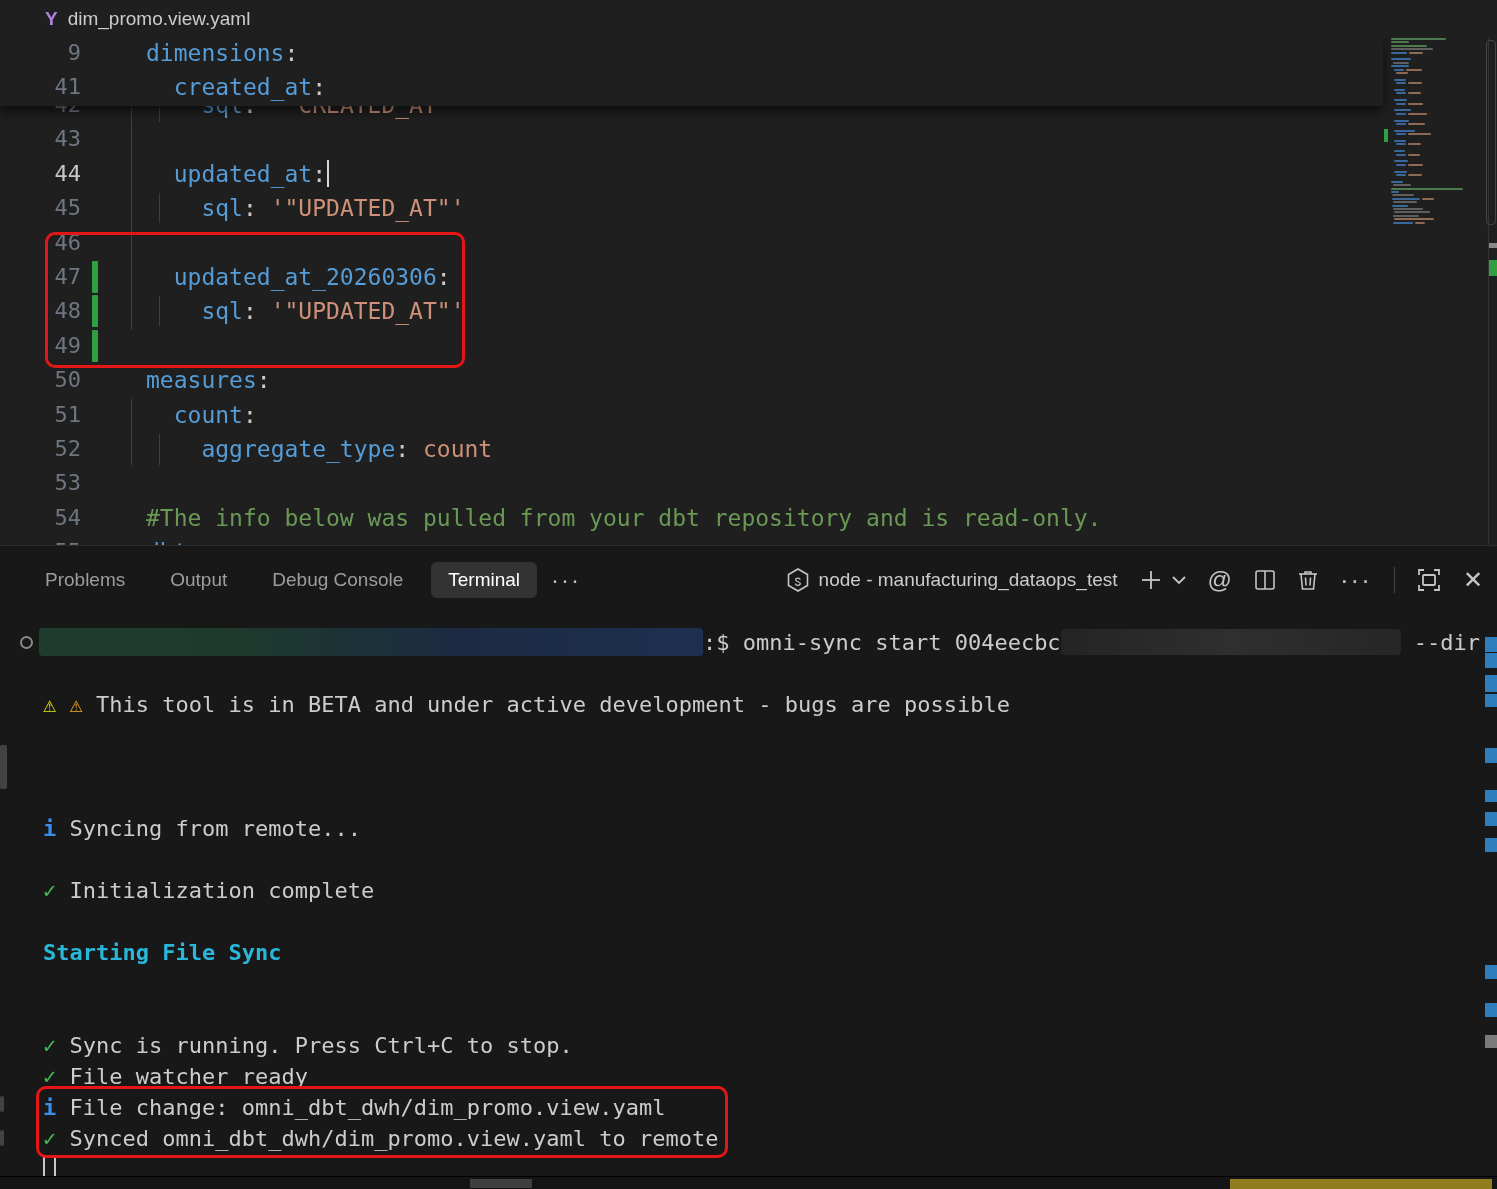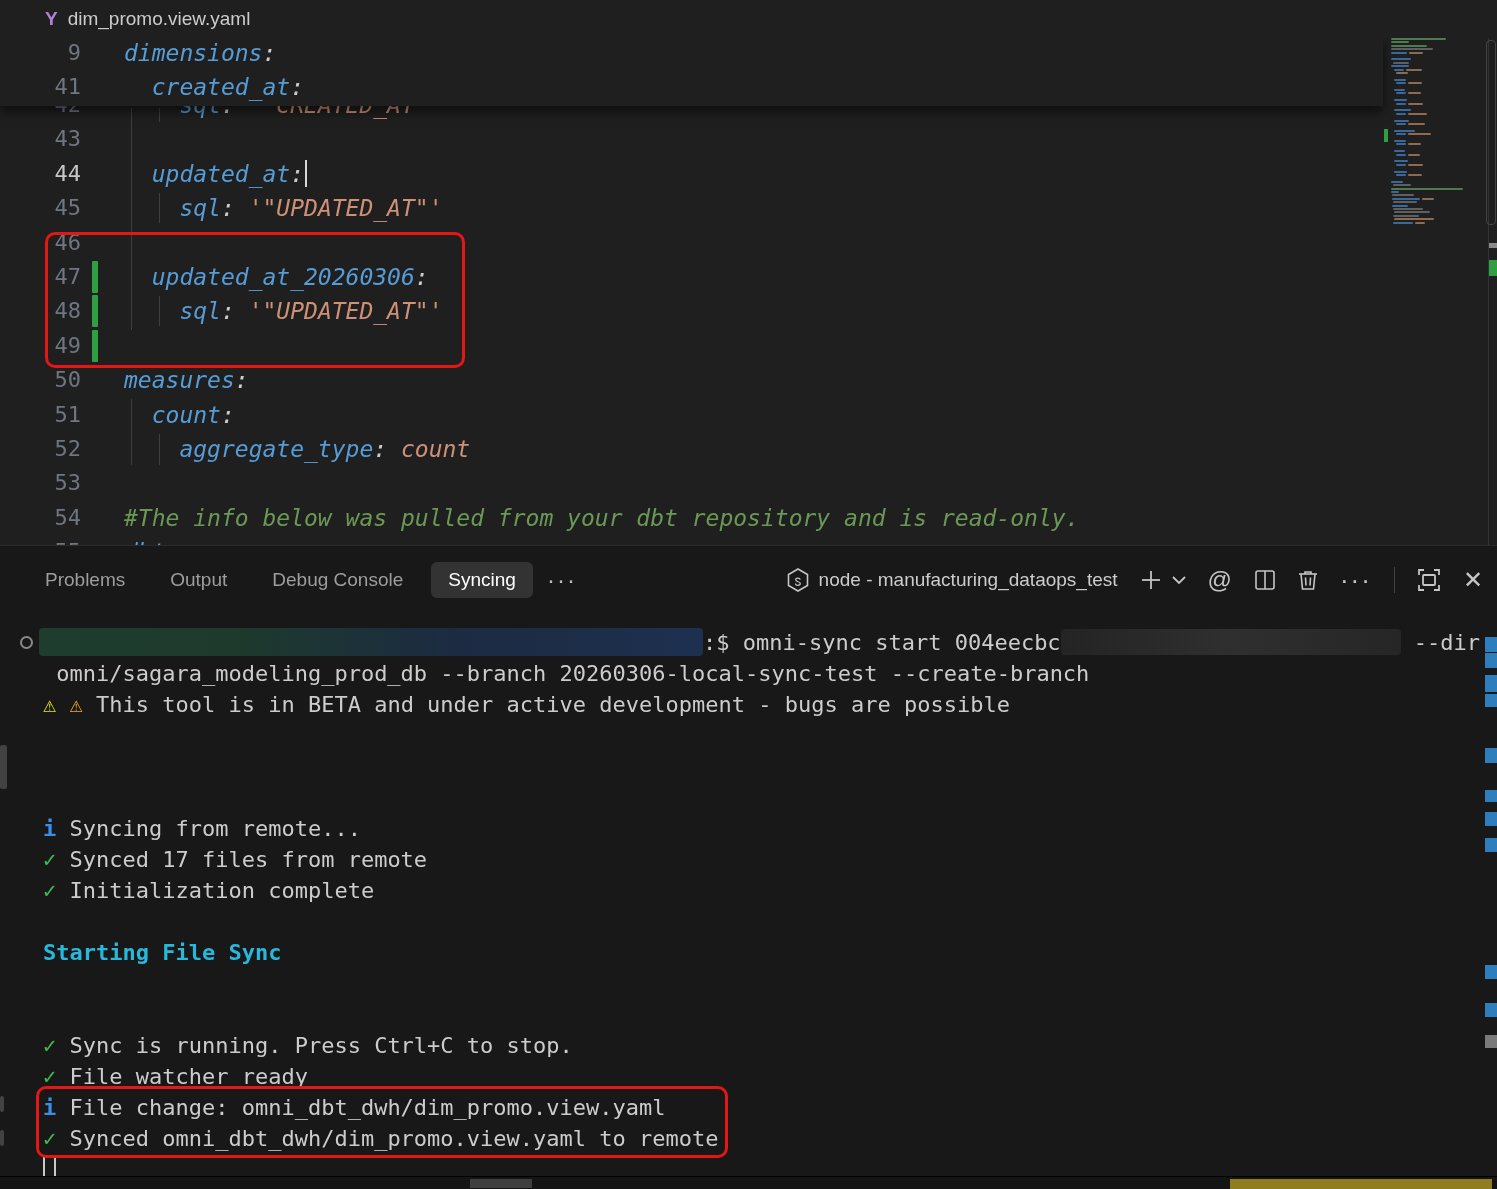--- a/index.html
+++ b/index.html
@@ -18,21 +18,21 @@
   .bc-item { color:#a9a9a9; }
   .bc-sep { color:#6f6f6f; margin:0 10px; font-size:17px; }
   .bc-yaml-icon { color:#b180d7; font-weight:bold; font-size:19px; margin-right:10px; }
   .bc-file { color:#cccccc; }
 
   
   #editor { position:absolute; top:0; left:0; width:1497px; height:545px; overflow:hidden; background:#1f1f1f; }
   .code-line { position:absolute; left:0; width:1380px; height:35px; white-space:pre; font-family:"DejaVu Sans Mono",monospace; font-size:23px; line-height:34.4px; }
   .lnum { position:absolute; left:0; top:0; width:81px; text-align:right; color:#6e7681; font-size:22px; }
   .lnum.active { color:#c6c6c6; }
-  .ltext { position:absolute; left:124px; top:0;font-style:italic; }
+  .ltext { position:absolute; left:146px; top:0; }
   .tk-k { color:#569cd6; } .tk-p { color:#cccccc; } .tk-s { color:#ce9178; }
   .tk-c { color:#6a9955; } .tk-w { color:#cccccc; }
   .caret { display:inline-block; width:2px; height:27px; background:#d7d7d7; vertical-align:middle; margin-left:1px; transform:translateY(-2px); }
 
   .indent-guide { position:absolute; width:1px; background:#3f3f3f; }
   .diff-bar { position:absolute; left:92px; width:6px; background:#2ea043; border-radius:1px; }
 
   #sticky { position:absolute; top:36px; left:0; width:1383px; height:70px; background:#1f1f1f; z-index:5;
             box-shadow:0 6px 10px rgba(0,0,0,0.55); }
   .sticky-row { position:relative; height:34.4px; white-space:pre; font-family:"DejaVu Sans Mono",monospace; font-size:23px; line-height:34.4px; }
@@ -300,21 +300,21 @@
     <span class="bc-yaml-icon">Y</span>
     <span class="bc-file">dim_promo.view.yaml</span>
   </div>
 
   <div id="panel">
     <div id="panel-header">
       <span id="ptabs" style="display:flex;align-items:center;">
           <span class="ptab">Problems</span>
           <span class="ptab">Output</span>
           <span class="ptab">Debug Console</span>
-          <span class="ptab active">Syncing</span>
+          <span class="ptab active">Terminal</span>
         </span>
       <span class="ptab-more">···</span>
 
       <div id="panel-right">
         <span id="term-label">
           <svg width="22" height="24" viewBox="0 0 22 24" fill="none" stroke="#c5c5c5" stroke-width="1.6">
             <path d="M11 1 L20.5 6.5 L20.5 17.5 L11 23 L1.5 17.5 L1.5 6.5 Z"></path>
             <path d="M8.5 15.5 c0 1.2 1 1.8 2.4 1.8 c1.5 0 2.4-.6 2.4-1.7 c0-2.4-4.6-1.2-4.6-3.8 c0-1.1 1-1.7 2.2-1.7 c1.3 0 2.2.6 2.3 1.7" stroke-width="1.2"></path>
           </svg>
           <span>node - manufacturing_dataops_test</span>
@@ -356,26 +356,24 @@
               <path d="M7 22 H2 v-5"></path>
             <rect x="6" y="7" width="12" height="10" rx="1"></rect>
           </svg>
         </span>
         <span class="hicon" style="font-size:24px;">✕</span>
       </div>
     </div>
 
     <div id="terminal">
         <div class="term-line cmd" style="top: 21px;"><span class="cmd-circle"></span><span class="blurPrompt" style="width: 664px;"></span><span class="tk-t">:$ omni-sync start 004eecbc</span><span class="blurArg" style="width: 340px;"></span><span class="tk-t"> --dir</span></div>
-        <div class="term-line" style="top: 52px;"><span class="tk-t"> omni/sagara_modeling_prod_db --branch 20260306-local-sync-test --create-branch</span></div>
         <div class="term-line" style="top: 83px;"><span class="tk-wy">⚠</span><span class="tk-t"> </span><span class="tk-wo">⚠</span><span class="tk-t"> This tool is in BETA and under active development - bugs are possible</span></div>
         <div class="term-line" style="top: 114px;"></div>
         <div class="term-line" style="top: 176px;"></div>
         <div class="term-line" style="top: 207px;"><span class="tk-i">i</span><span class="tk-t"> Syncing from remote...</span></div>
-        <div class="term-line" style="top: 238px;"><span class="tk-ck">✓</span><span class="tk-t"> Synced 17 files from remote</span></div>
         <div class="term-line" style="top: 269px;"><span class="tk-ck">✓</span><span class="tk-t"> Initialization complete</span></div>
         <div class="term-line" style="top: 300px;"></div>
         <div class="term-line" style="top: 331px;"><span class="tk-cy">Starting File Sync</span></div>
         <div class="term-line" style="top: 362px;"></div>
         <div class="term-line" style="top: 424px;"><span class="tk-ck">✓</span><span class="tk-t"> Sync is running. Press Ctrl+C to stop.</span></div>
         <div class="term-line" style="top: 455px;"><span class="tk-ck">✓</span><span class="tk-t"> File watcher ready</span></div>
         <div class="term-line" style="top: 486px;"><span class="tk-i">i</span><span class="tk-t"> File change: omni_dbt_dwh/dim_promo.view.yaml</span></div>
         <div class="term-line" style="top: 517px;"><span class="tk-ck">✓</span><span class="tk-t"> Synced omni_dbt_dwh/dim_promo.view.yaml to remote</span></div>
         <div class="term-line" style="top: 548px;"><span class="cursor-hollow"></span></div>
       </div>

